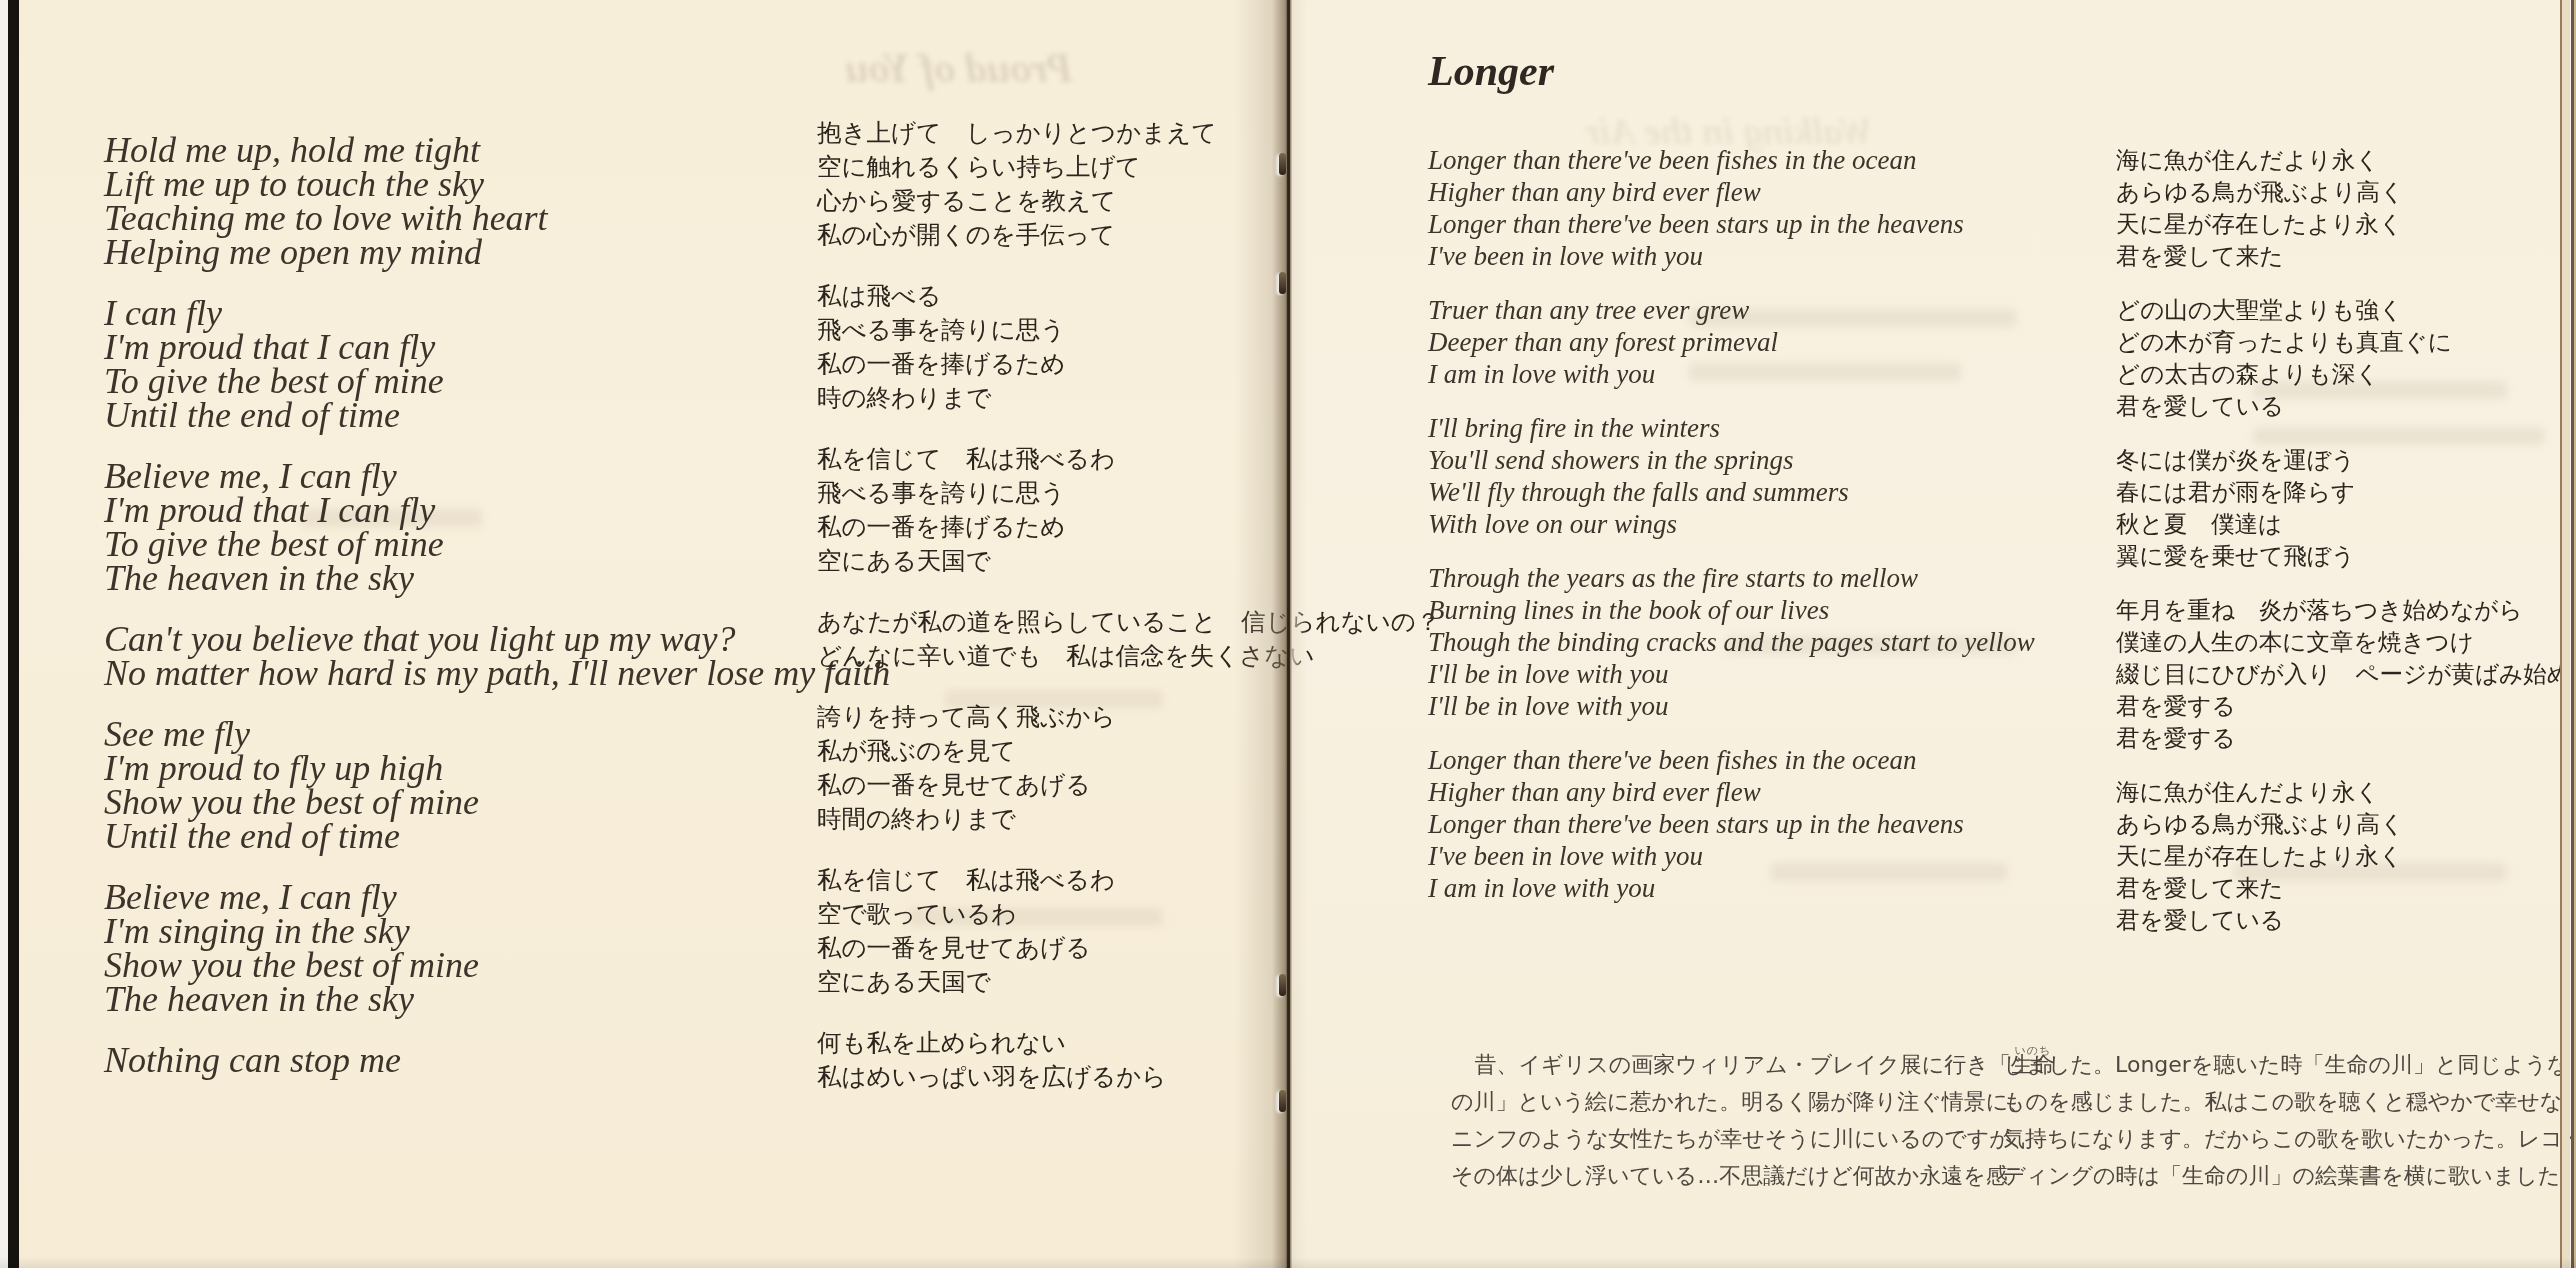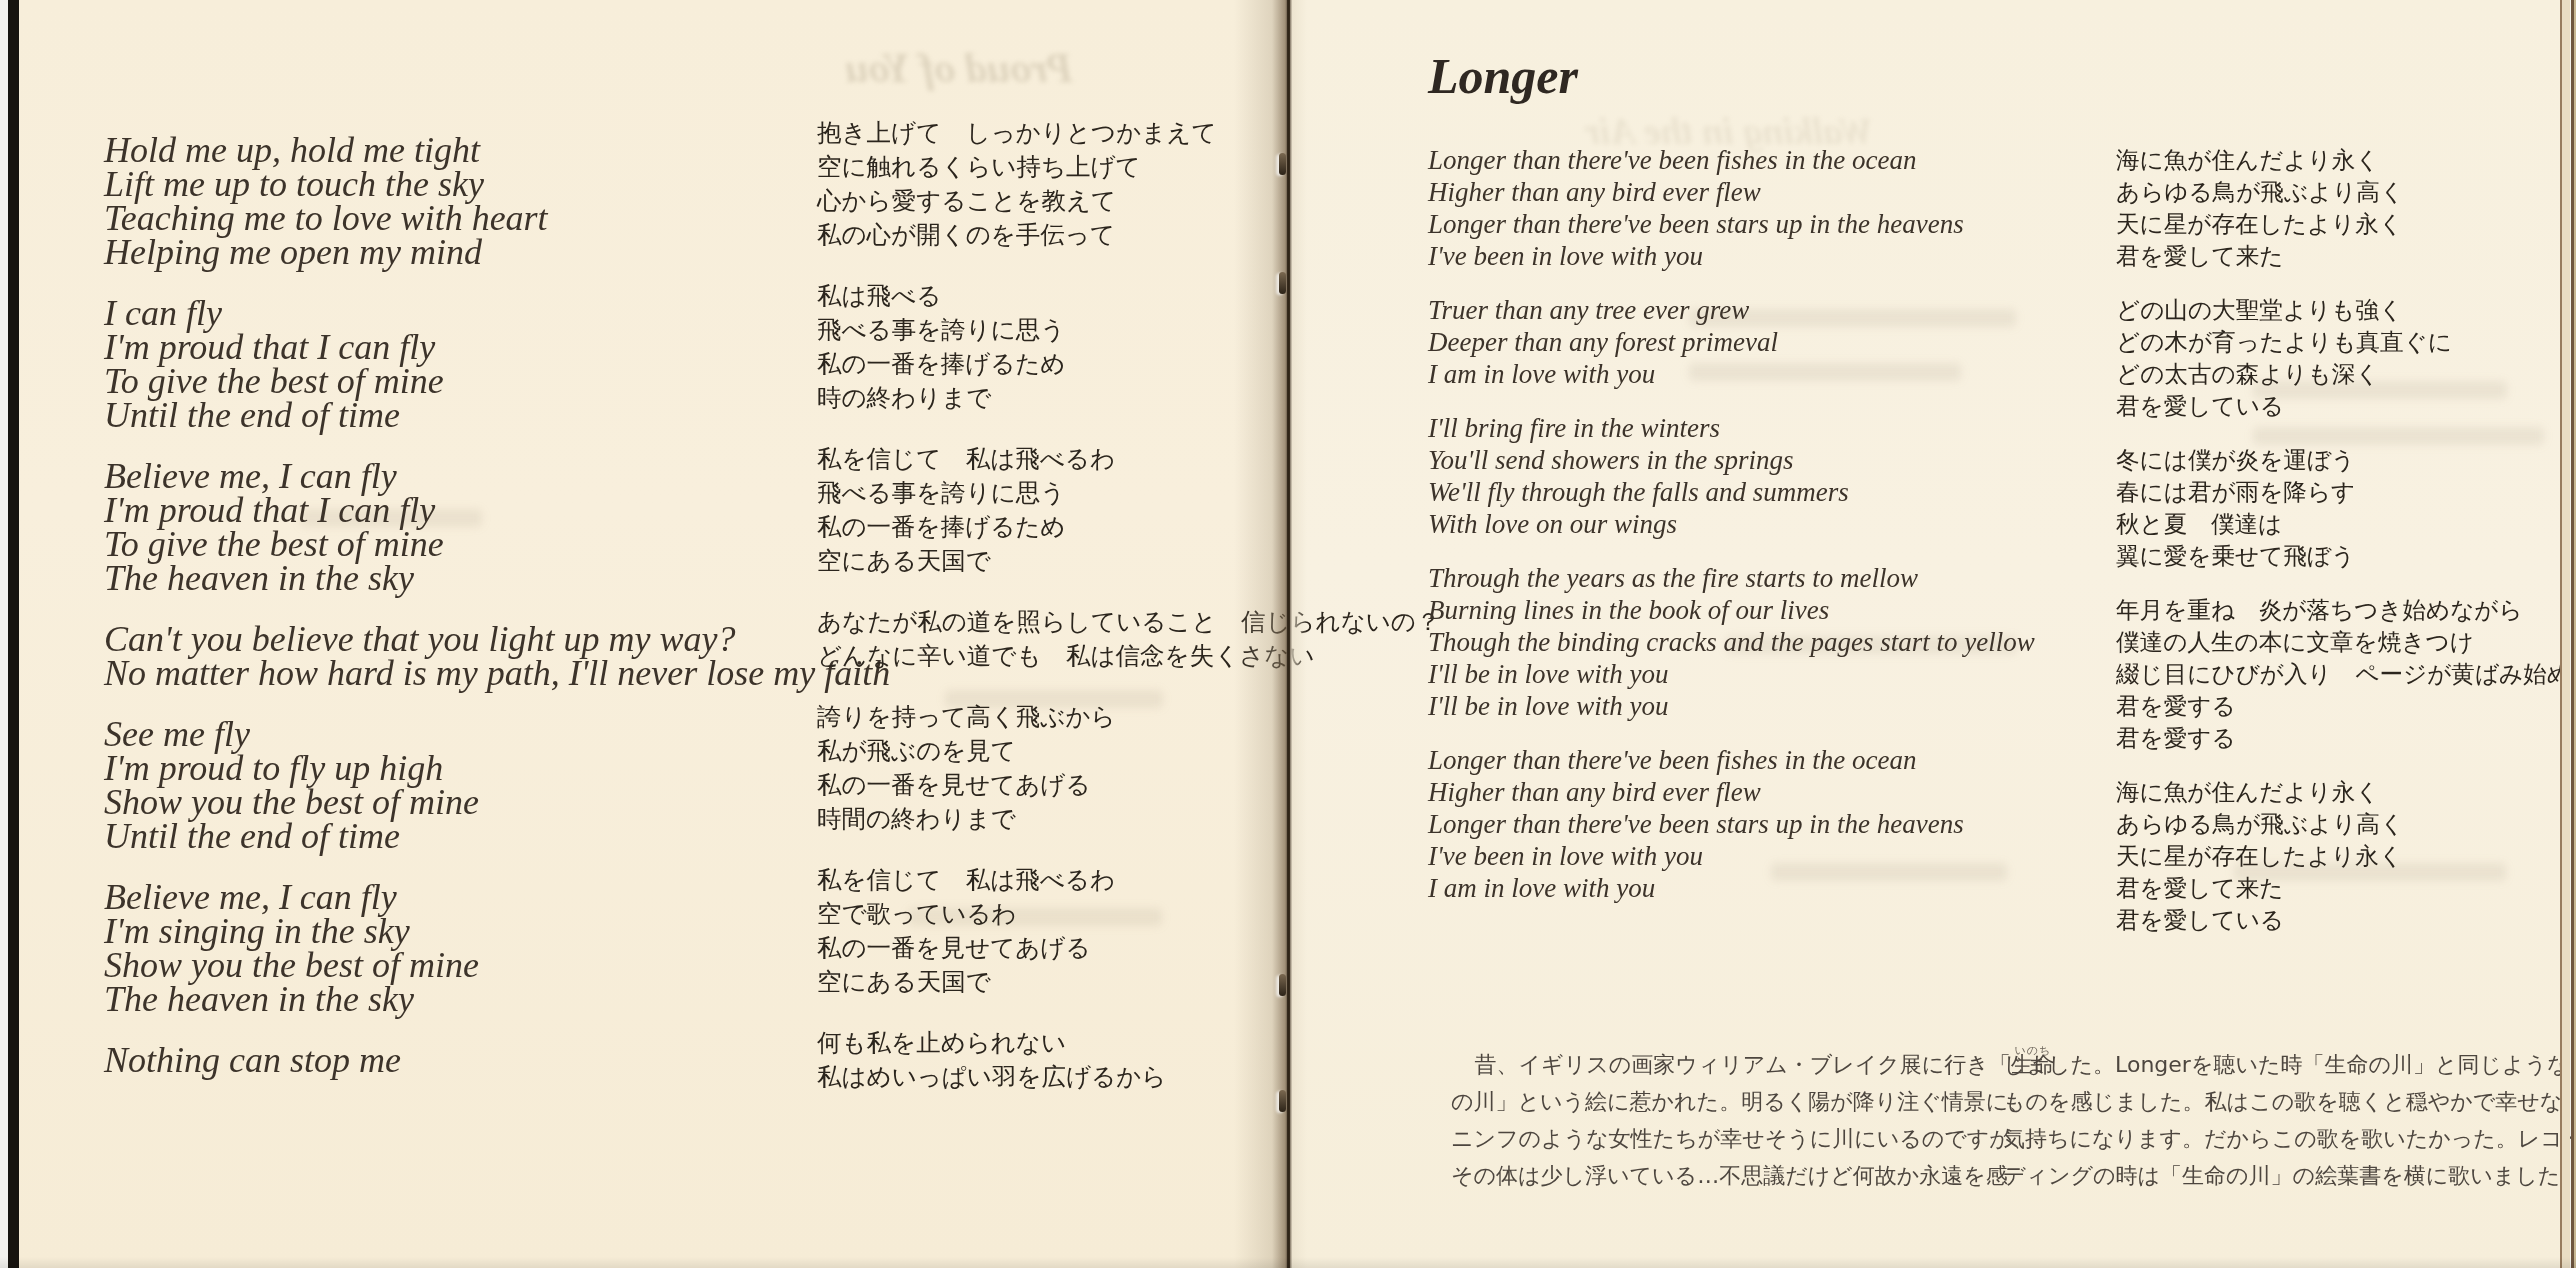--- a/index.html
+++ b/index.html
@@ -39,21 +39,21 @@
      font-family:"DejaVu Serif", serif;}
   .page-right-en{left:1428px;top:144px;}
   .page-right-en .line{font-style:italic;font-size:27px;line-height:32px;color:#3c332a;white-space:nowrap;}
   .page-right-en .stanza{margin-bottom:22px;}
   .page-right-ja{left:2116px;top:144px;}
   .page-right-ja .line{font-size:23.6px;line-height:32px;color:#2b251d;white-space:nowrap;
      font-family:"DejaVu Serif", serif;}
   .page-right-ja .stanza{margin-bottom:22px;}
 
   .song-title{position:absolute;left:1428px;top:47px;font-style:italic;font-weight:bold;
-     font-size:50px;color:#2f2822;}
+     font-size:42px;color:#2f2822;}
 
   
   .note-col{position:absolute;top:1046px;}
   .note-col-1{left:1451px;}
   .note-col-2{left:2003px;}
   .note-line{font-family:"DejaVu Sans", sans-serif;font-size:22px;line-height:37px;
      color:#4d463f;white-space:nowrap;}
   .note-line.first{padding-left:23.6px;text-align:center;}
   .ruby-wrap{position:relative;display:inline-block;}
   .furi{position:absolute;top:-13.6px;left:50%;transform:translateX(-50%);font-size:11px;

